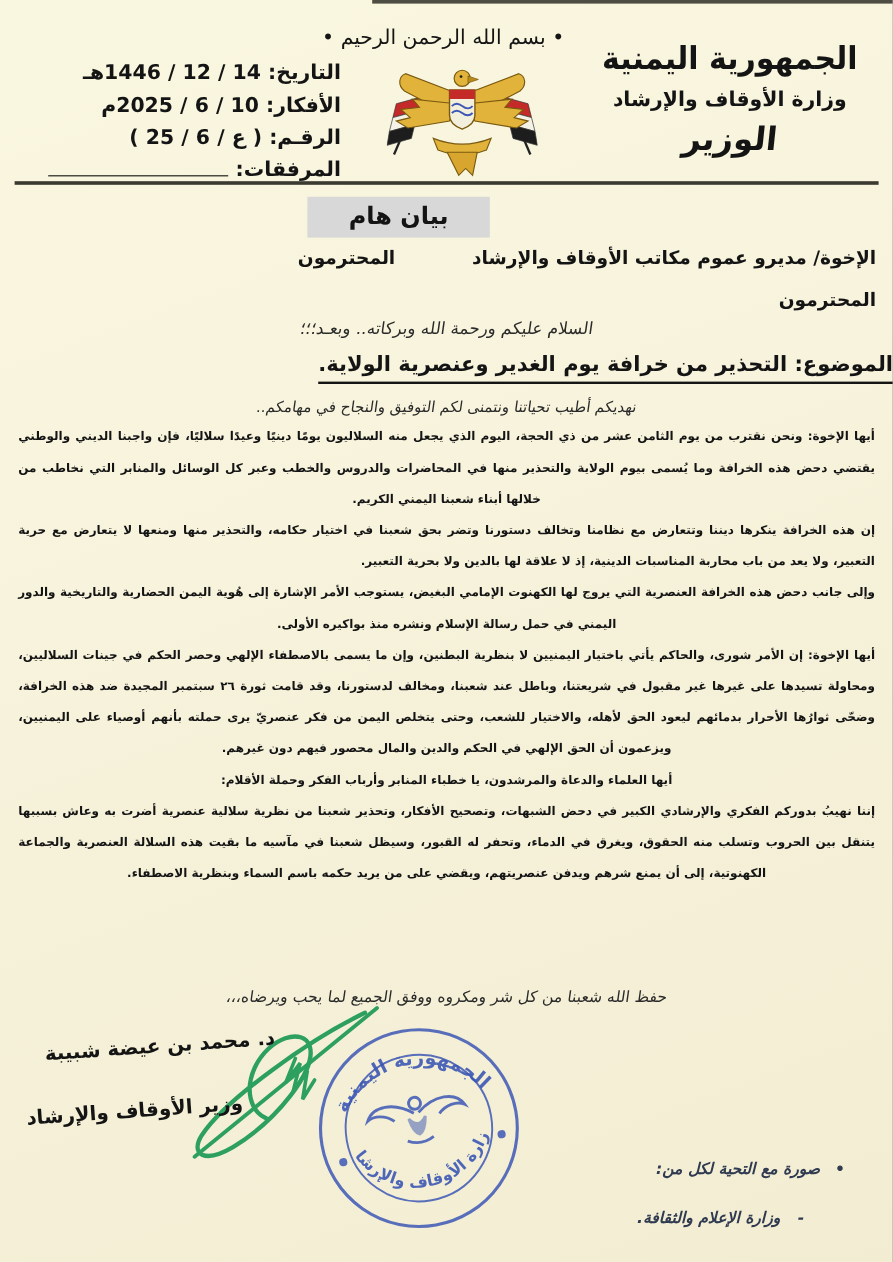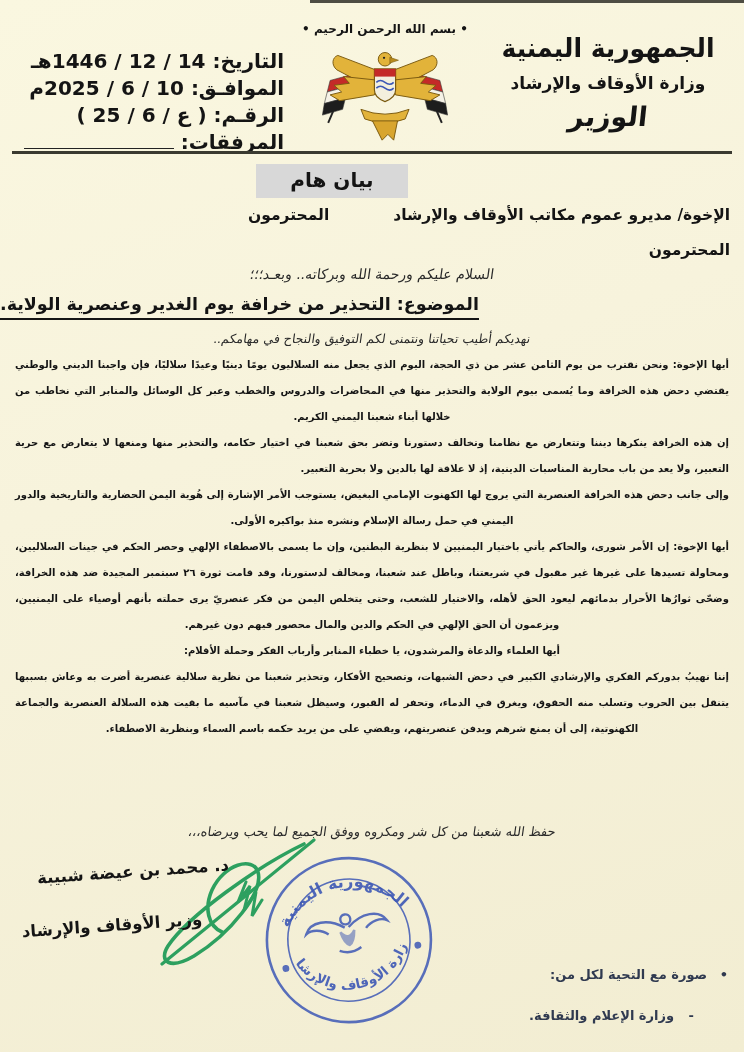--- a/index.html
+++ b/index.html
@@ -12,52 +12,52 @@
   .abs{position:absolute;}
   
   .scan-line{left:310px;top:0;width:434px;height:3px;background:#23231c;opacity:.8;}
   
   .hdr-right{top:34px;right:16px;width:240px;text-align:center;}
   .republic{font-size:25px;font-weight:bold;letter-spacing:-1px;transform:scaleY(1.05);}
   .ministry{font-size:17px;font-weight:bold;margin-top:10px;}
   .minister{font-size:27px;font-weight:bold;margin-top:8px;transform:skewX(-6deg);}
   
   .hdr-center{top:22px;left:300px;width:170px;text-align:center;}
-  .basmala{font-size:12px;font-weight:bold;white-space:nowrap;}
-  
-  .hdr-left{top:48px;left:16px;width:268px;font-size:20px;font-weight:bold;line-height:27px;}
+  .basmala{font-size:17px;font-weight:normal;white-space:nowrap;}
+  
+  .hdr-left{top:48px;left:16px;width:268px;font-size:17px;font-weight:bold;line-height:27px;}
   .fld{white-space:nowrap;}
   .fld .lbl{display:inline-block;}
   .blank-line{display:inline-block;width:150px;border-bottom:1.5px solid #222;height:13px;}
   .sep{top:151px;left:12px;width:720px;height:3px;background:#3a3a30;}
   
   .stmt{top:164px;left:0;width:664px;text-align:center;}
   .stmt-box{display:inline-block;background:#d8d8d8;padding:4px 34px 6px 34px;font-size:20px;font-weight:bold;}
   
   .addr-row{right:14px;width:482px;display:flex;justify-content:space-between;font-size:15.5px;font-weight:bold;white-space:nowrap;}
   .addr1{top:206px;} .addr2{top:241px;}
   
   .salutation{top:266px;left:0;width:744px;text-align:center;font-size:14px;color:#2a2a2a;transform:skewX(-8deg);}
-  .subject-wrap{top:294px;left:0;width:744px;text-align:left;}
+  .subject-wrap{top:294px;left:0;width:744px;text-align:right;}
   .subject{display:inline-block;font-size:17.5px;font-weight:bold;border-bottom:2px solid #151515;padding-bottom:4px;}
   .greeting{top:331px;left:0;width:744px;text-align:center;font-size:12.5px;color:#2a2a2a;transform:skewX(-8deg);}
   
   .body-text{top:352px;right:15px;width:714px;font-size:10px;font-weight:bold;line-height:26px;}
   .para{margin:0;text-align:justify;text-align-last:center;}
   .para.align-right{text-align-last:right;}
   .line-right{margin:0;text-align:center;}
   
   .dua{top:824px;left:0;width:744px;text-align:center;font-size:13px;color:#2a2a2a;transform:skewX(-8deg);}
   
   .sig-name{top:862px;left:28px;width:210px;text-align:center;font-size:16.5px;font-weight:bold;transform:rotate(-4deg);}
   .sig-title{top:916px;left:12px;width:200px;text-align:center;font-size:16.5px;font-weight:bold;transform:rotate(-4deg);white-space:nowrap;}
   .sig-scribble{top:838px;left:118px;width:200px;height:140px;}
   .stamp{top:853px;left:262px;width:175px;height:175px;transform:rotate(-10deg);}
   
-  .footer{top:962px;right:16px;width:300px;font-size:13px;font-weight:bold;color:#303a50;line-height:26px;}
+  .footer{top:962px;right:40px;width:300px;font-size:13px;font-weight:bold;color:#303a50;line-height:26px;font-style:italic;}
   .footer .f-title{white-space:nowrap;}
   .footer .f-item{padding-right:34px;white-space:nowrap;margin-top:15px;}
   .f-bullet{display:inline-block;margin-left:8px;}
   .f-dash{display:inline-block;margin-left:10px;}
 </style>
 </head>
 <body>
 
 <div id="page">
 
@@ -112,21 +112,21 @@
       </g>
     </svg>
   </div>
 
   <div class="abs hdr-left">
     <div class="fld">
       <span class="lbl">التاريخ:</span>
       <span>14 / 12 / 1446هـ</span>
     </div>
     <div class="fld">
-      <span class="lbl">الموافـق:</span>
+      <span class="lbl">الأفكار:</span>
       <span>10 / 6 / 2025م</span>
     </div>
     <div class="fld">
       <span class="lbl">الرقـم:</span>
       <span>( ع / 6 / 25 )</span>
     </div>
     <div class="fld">
       <span class="lbl">المرفقات:</span>
       <span class="blank-line"></span>
     </div>

